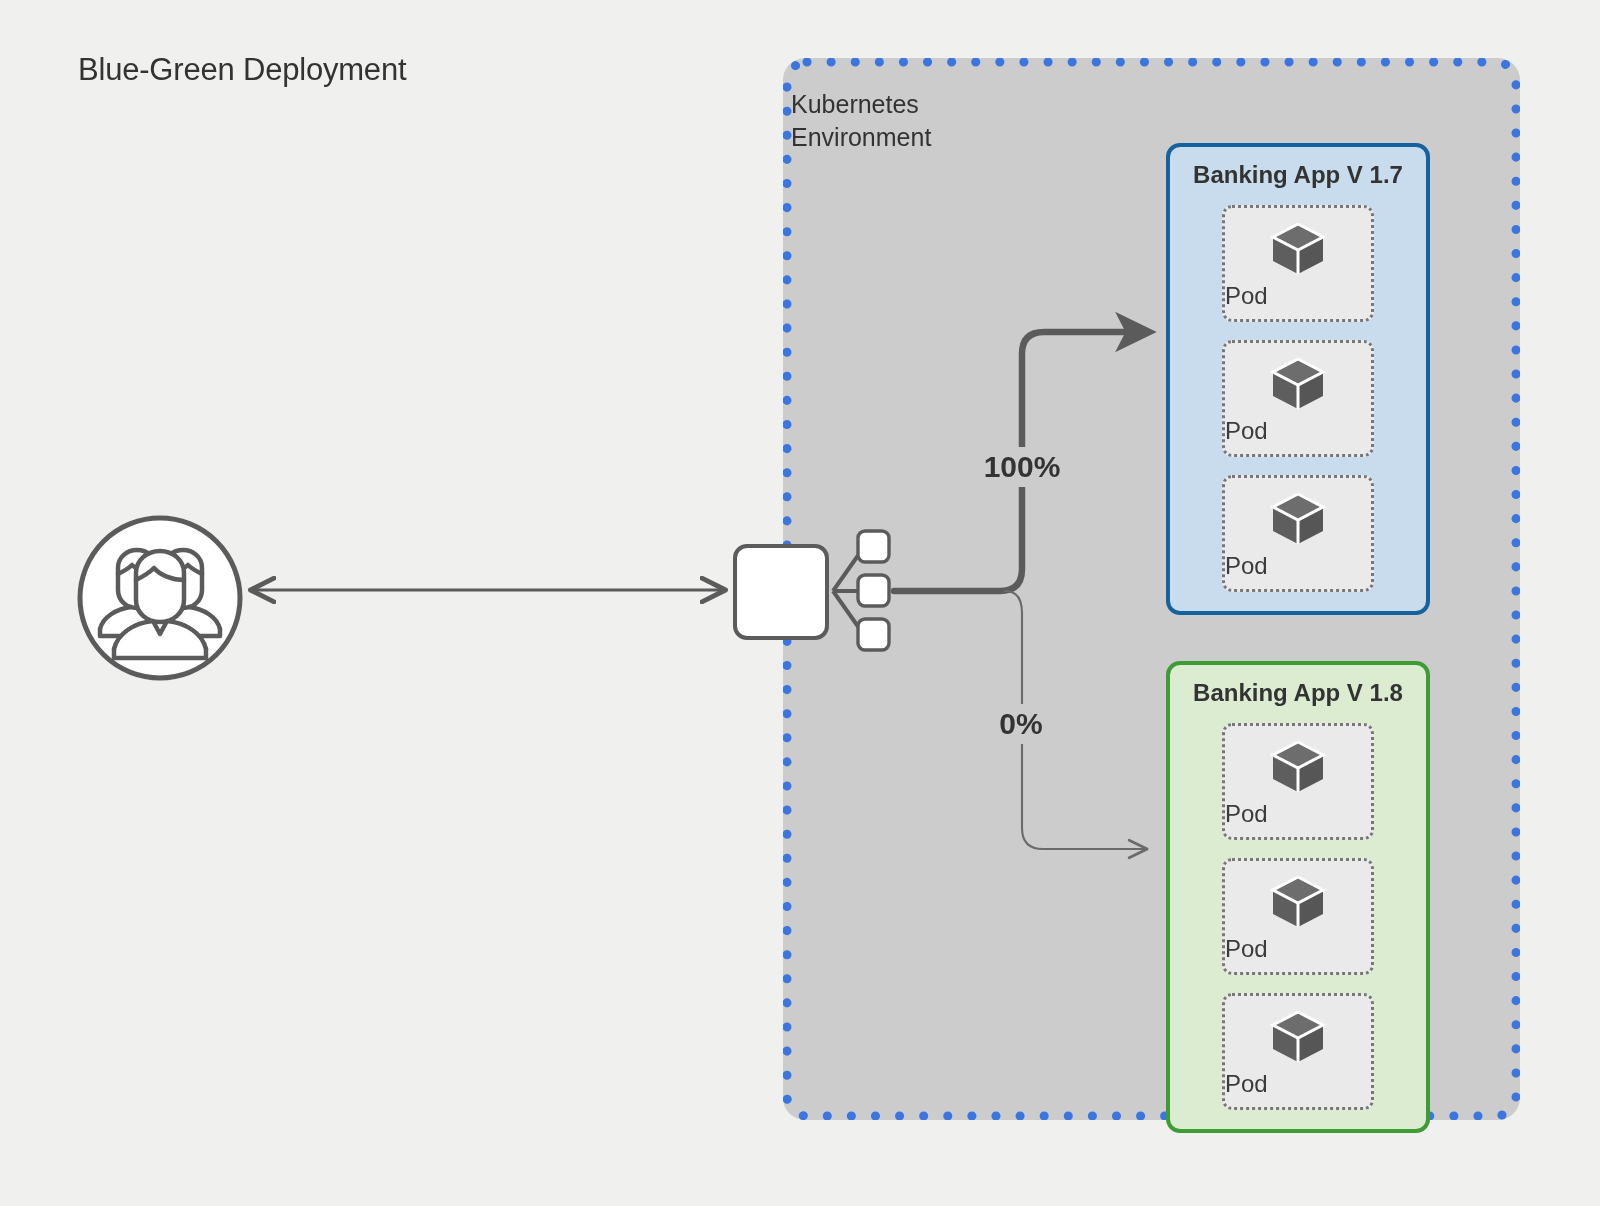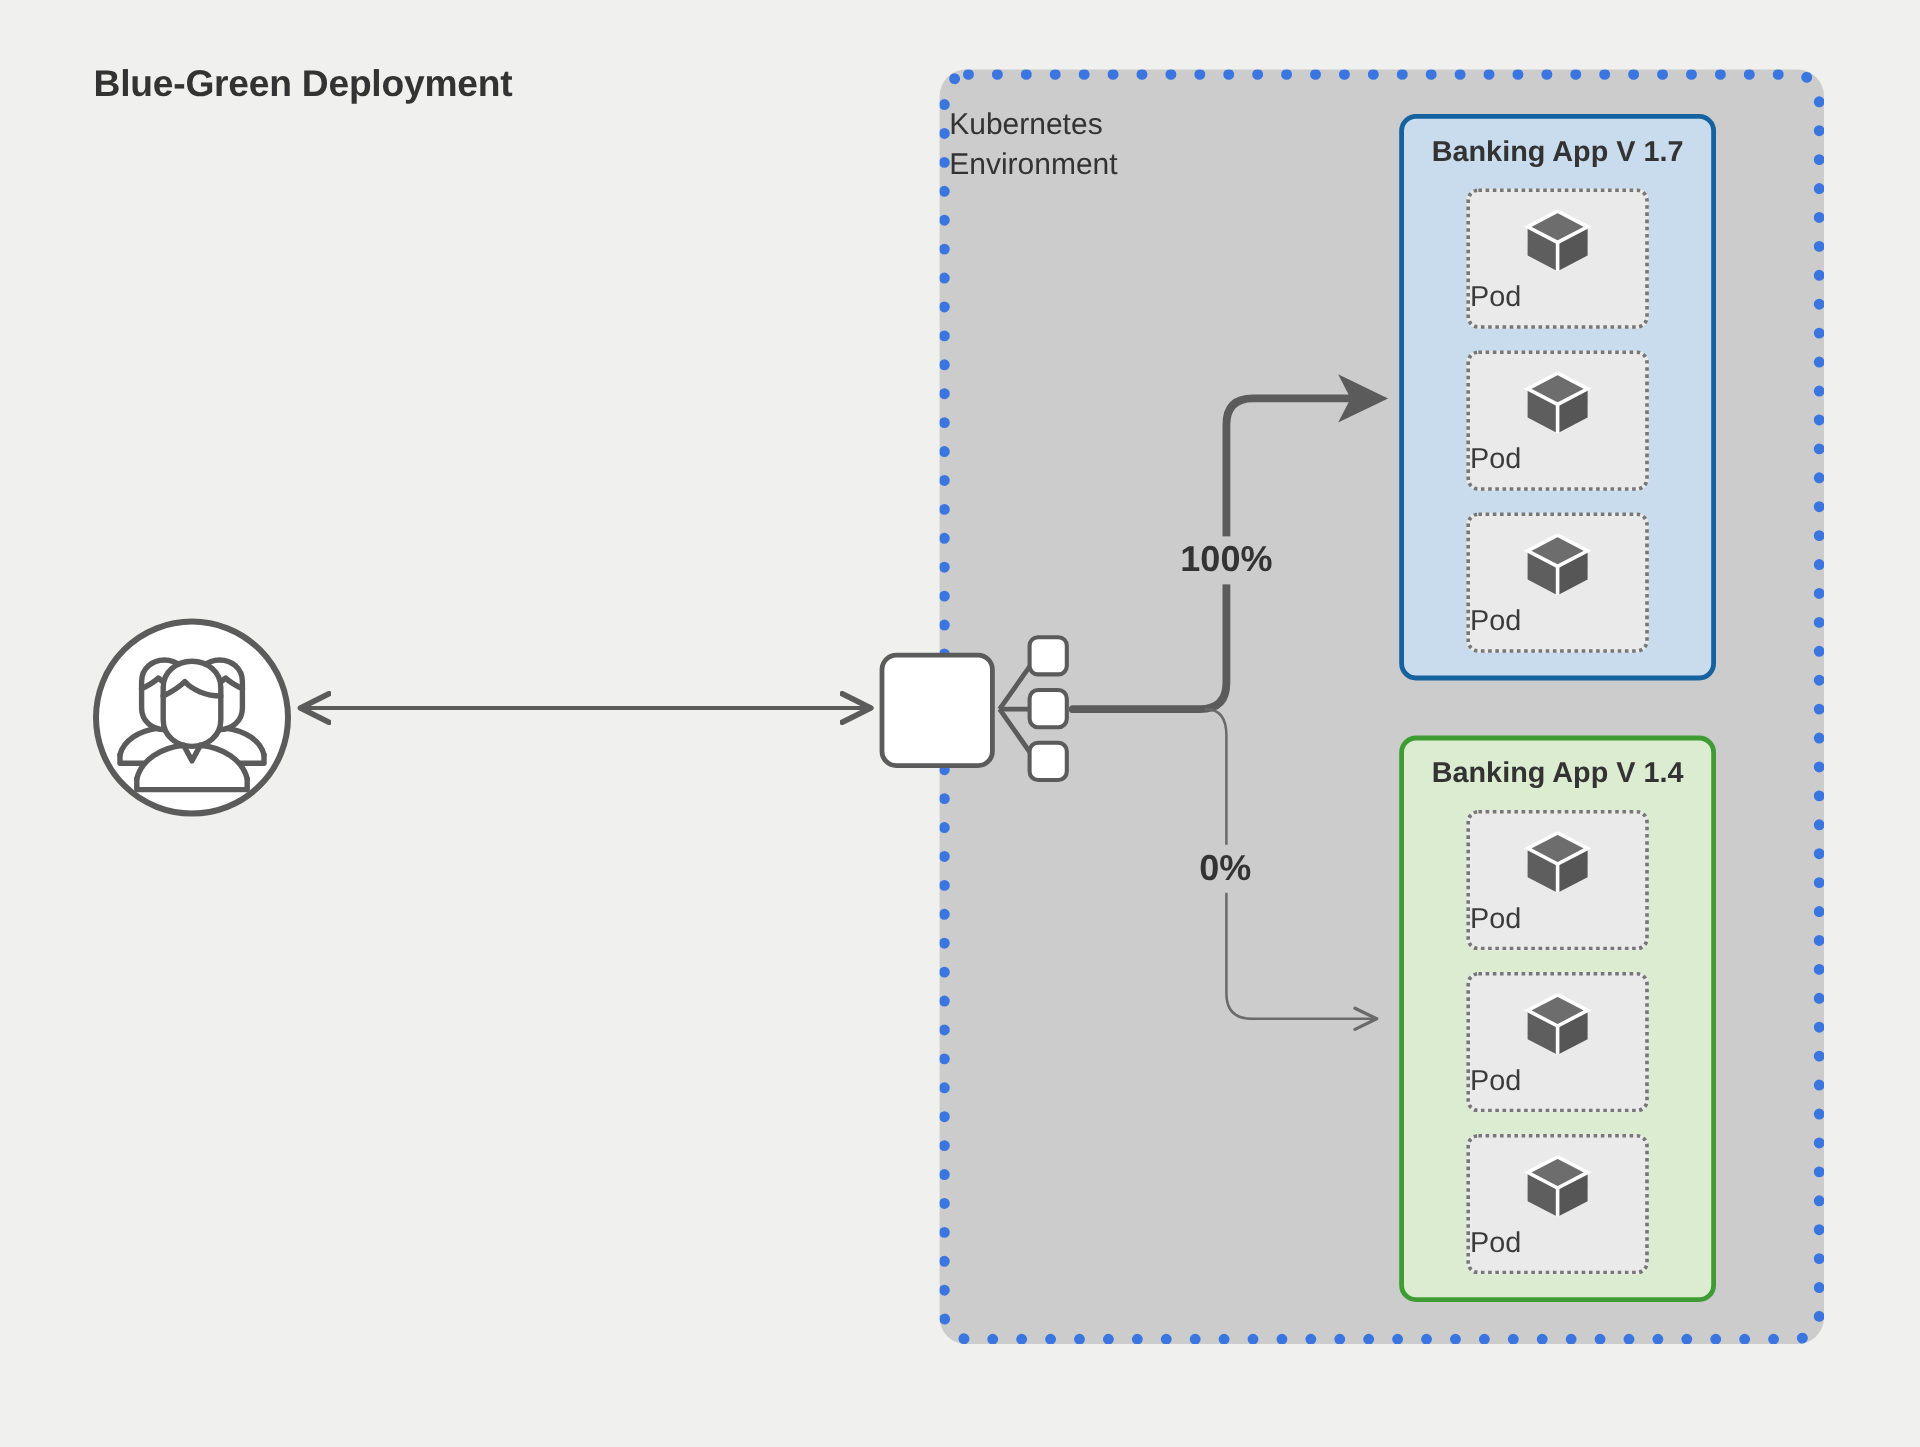--- a/index.html
+++ b/index.html
@@ -19,21 +19,21 @@
     left: 0; top: 0;
     width: 1600px;
     height: 1206px;
     background: #f0f0ee;
   }
   .title {
     position: absolute;
     left: 78px;
     top: 52px;
     font-size: 31px;
-    font-weight: bold;
+    font-weight: normal;
     color: #333333;
     letter-spacing: -0.2px;
     white-space: nowrap;
   }
   
   .k8s-box {
     position: absolute;
     left: 783px;
     top: 58px;
     width: 737px;
@@ -58,20 +58,21 @@
     font-weight: normal;
     color: #333333;
     line-height: 1.33;
     white-space: pre-line;
   }
   
   .app-box {
     position: absolute;
     box-sizing: border-box;
     border-radius: 14px;
+    margin-top: 48px;
   }
   .app-box.blue {
     left: 1166px;
     top: 95px;
     width: 264px;
     height: 472px;
     background: #c8dced;
     border: 4px solid #15629e;
   }
   .app-box.green {
@@ -304,21 +305,21 @@
         <polygon points="4,17 29,30 29,54 4,41" fill="#5e5e5e"></polygon>
         <polygon points="54,17 29,30 29,54 54,41" fill="#565656"></polygon>
         <polyline points="29,4 54,17 29,30 4,17 29,4" fill="none" stroke="#ffffff" stroke-width="3"></polyline>
         <line x1="29" y1="30" x2="29" y2="54" stroke="#ffffff" stroke-width="3"></line>
       </svg>
       <div class="pod-label">Pod</div>
     </div>
   </div>
 
   <div class="app-box green">
-    <div class="app-title">Banking App V 1.4</div>
+    <div class="app-title">Banking App V 1.8</div>
 
     <div class="pod pod-1">
       <svg class="pod-icon" viewBox="0 0 58 58">
         <polygon points="29,4 54,17 29,30 4,17" fill="#6d6d6d"></polygon>
         <polygon points="4,17 29,30 29,54 4,41" fill="#5e5e5e"></polygon>
         <polygon points="54,17 29,30 29,54 54,41" fill="#565656"></polygon>
         <polyline points="29,4 54,17 29,30 4,17 29,4" fill="none" stroke="#ffffff" stroke-width="3"></polyline>
         <line x1="29" y1="30" x2="29" y2="54" stroke="#ffffff" stroke-width="3"></line>
       </svg>
       <div class="pod-label">Pod</div>

